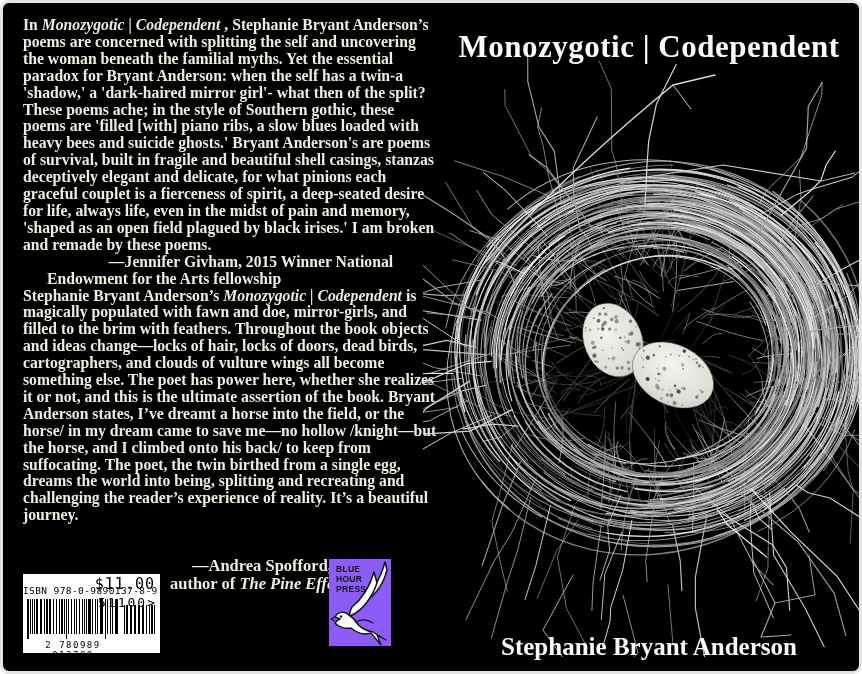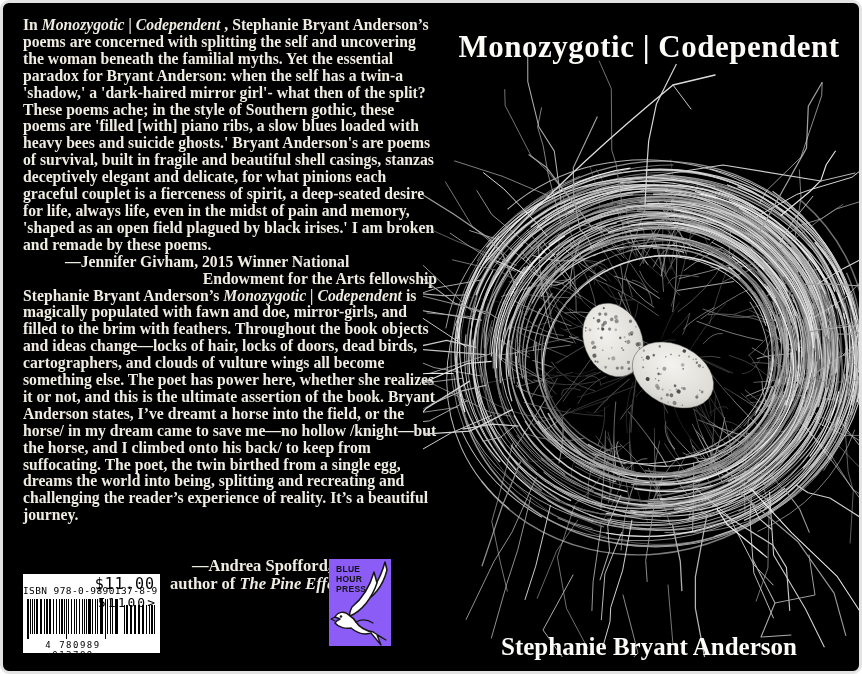--- a/index.html
+++ b/index.html
@@ -8,22 +8,22 @@
     background:#000;border:3px solid #e3e3e3;border-radius:9px;overflow:hidden;
     font-family:"Liberation Serif", serif;
   }
   .back-text{
     position:absolute;left:20px;top:14px;width:414px;
     color:#efece2;font-weight:bold;font-size:15.7px;line-height:16.9px;
     text-align:left;
   }
   .back-text p{margin:0;}
   .blurb i{font-weight:bold;}
-  .attr1{margin-left:42px;}
-  .attr2{margin-left:69px;text-align:right;}
+  .attr1{margin-left:42px;text-align:center;}
+  .attr2{margin-left:24px;}
   .blurb2{margin-top:17px;}
   .spofford{
     position:absolute;left:167px;top:554px;color:#efece2;font-weight:bold;
     font-size:16.5px;line-height:18px;
   }
   .spofford .l1{margin-left:22px;}
   .spofford i{font-weight:bold;}
   .front-title{
     position:absolute;left:432px;top:26px;width:428px;text-align:center;
     color:#fcfbf7;font-weight:bold;font-size:31px;letter-spacing:0.5px;
@@ -118,21 +118,21 @@
         <rect x="2" y="0" width="2" height="29" fill="#000"></rect>
         <rect x="6" y="0" width="2" height="29" fill="#000"></rect>
         <rect x="10" y="0" width="2" height="29" fill="#000"></rect>
         <rect x="14" y="0" width="2" height="29" fill="#000"></rect>
         <rect x="18" y="0" width="2" height="29" fill="#000"></rect>
         <rect x="22" y="0" width="1" height="29" fill="#000"></rect>
         <rect x="25" y="0" width="1" height="29" fill="#000"></rect>
         <rect x="27" y="0" width="2" height="29" fill="#000"></rect>
         <rect x="30" y="0" width="1" height="29" fill="#000"></rect>
       </svg>
-    <div class="bc-digits">4 780989 013789</div>
+    <div class="bc-digits">2 780989 013789</div>
   </div>
 
   <div class="logo-box">
     <svg id="bird-svg" width="62" height="87" viewBox="0 0 62 87">
       <g fill="none" stroke="#161616" stroke-width="1.5" stroke-linecap="round" stroke-linejoin="round">
         <path d="M 56 3 C 51 21 43 34 31 44 C 44 40 54 27 58 11 Z" fill="#fff"></path>
         <path d="M 45 13 C 41 27 34 39 23 48 C 21 52 20 55 21 57 C 33 52 43 39 48 24 Z" fill="#fff"></path>
         <path d="M 21 57 C 15 51 9 53 6 58 C 8 59 10 59 11 60 C 9 61 7 62 6 64 C 9 68 16 70 22 69 C 28 74 36 77 44 73 C 37 72 30 68 27 63 C 25 60 23 58 21 57 Z" fill="#fff"></path>
         <path d="M 6 58 L 2 60 L 6 62" stroke-width="1.2"></path>
         <path d="M 27 63 C 32 60 38 60 44 64" stroke-width="1.2"></path>

